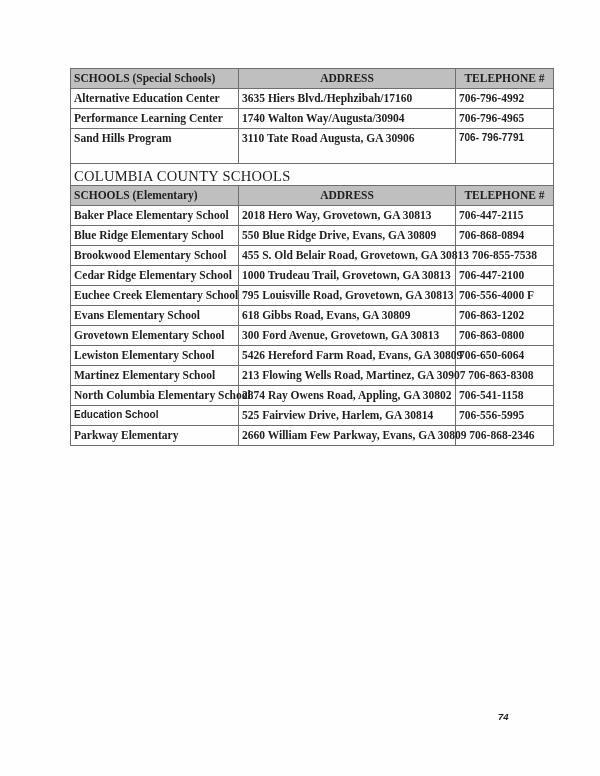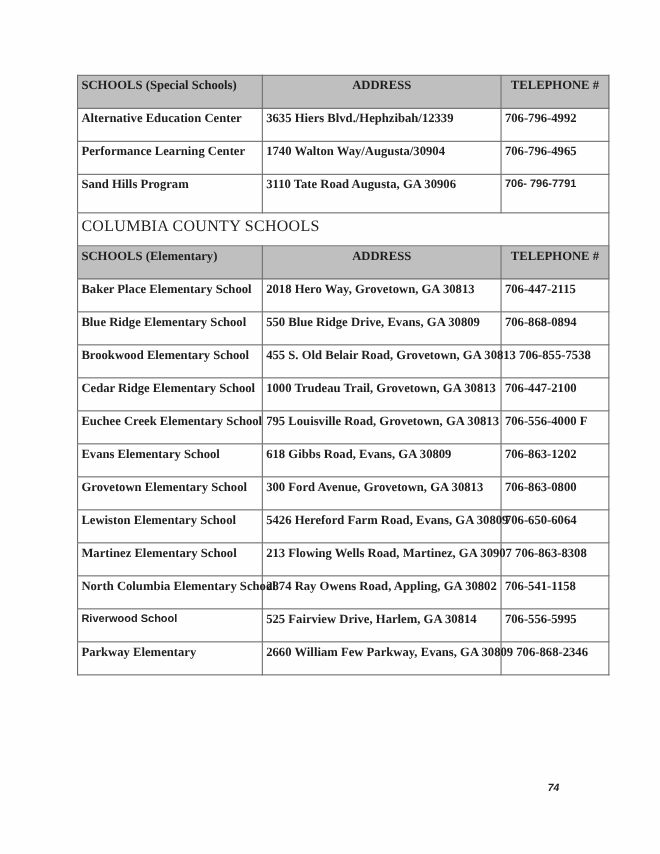--- a/index.html
+++ b/index.html
@@ -26,21 +26,21 @@
     border: 1px solid var(--border-color);
     vertical-align: top;
     padding: 2px 3px 0 3px;
     font-size: 11.5px;
     font-weight: bold;
     color: var(--text-color);
     line-height: 1.25;
     white-space: nowrap;
     overflow: visible;
   }
-  .schools-table tr { height: 30px; }
+  .schools-table tr { height: 20px; }
   tbody tr:nth-child(4) { height: 35px; }      
   .header-row td { background: var(--header-fill); }
   .header-row td.address-cell,
   .header-row td.phone-cell { text-align: center; }
   .title-row { height: 32px; }
   td.title-cell {
     text-align: left;
     font-weight: normal;
     font-size: 14.5px;
     padding-top: 3px;
@@ -72,21 +72,21 @@
     <col style="width:98px">
   </colgroup>
   <tbody id="table-body">
       <tr class="header-row">
         <td class="school-cell">SCHOOLS (Special Schools)</td>
         <td class="address-cell">ADDRESS</td>
         <td class="phone-cell">TELEPHONE #</td>
       </tr>
       <tr class="data-row">
         <td class="school-cell">Alternative Education Center</td>
-        <td class="address-cell">3635 Hiers Blvd./Hephzibah/12339</td>
+        <td class="address-cell">3635 Hiers Blvd./Hephzibah/17160</td>
         <td class="phone-cell">706-796-4992</td>
       </tr>
       <tr class="data-row">
         <td class="school-cell">Performance Learning Center</td>
         <td class="address-cell">1740 Walton Way/Augusta/30904</td>
         <td class="phone-cell">706-796-4965</td>
       </tr>
       <tr class="data-row">
         <td class="school-cell">Sand Hills Program</td>
         <td class="address-cell">3110 Tate Road Augusta, GA 30906</td>
@@ -144,21 +144,21 @@
         <td class="school-cell">Martinez Elementary School</td>
         <td class="address-cell">213 Flowing Wells Road, Martinez, GA 30907 706-863-8308</td>
         <td class="phone-cell"></td>
       </tr>
       <tr class="data-row">
         <td class="school-cell">North Columbia Elementary School</td>
         <td class="address-cell">2874 Ray Owens Road, Appling, GA 30802</td>
         <td class="phone-cell">706-541-1158</td>
       </tr>
       <tr class="data-row">
-        <td class="school-cell alt-font">Riverwood School</td>
+        <td class="school-cell alt-font">Education School</td>
         <td class="address-cell">525 Fairview Drive, Harlem, GA 30814</td>
         <td class="phone-cell">706-556-5995</td>
       </tr>
       <tr class="data-row">
         <td class="school-cell">Parkway Elementary</td>
         <td class="address-cell">2660 William Few Parkway, Evans, GA 30809 706-868-2346</td>
         <td class="phone-cell"></td>
       </tr>
     </tbody>
 </table>

